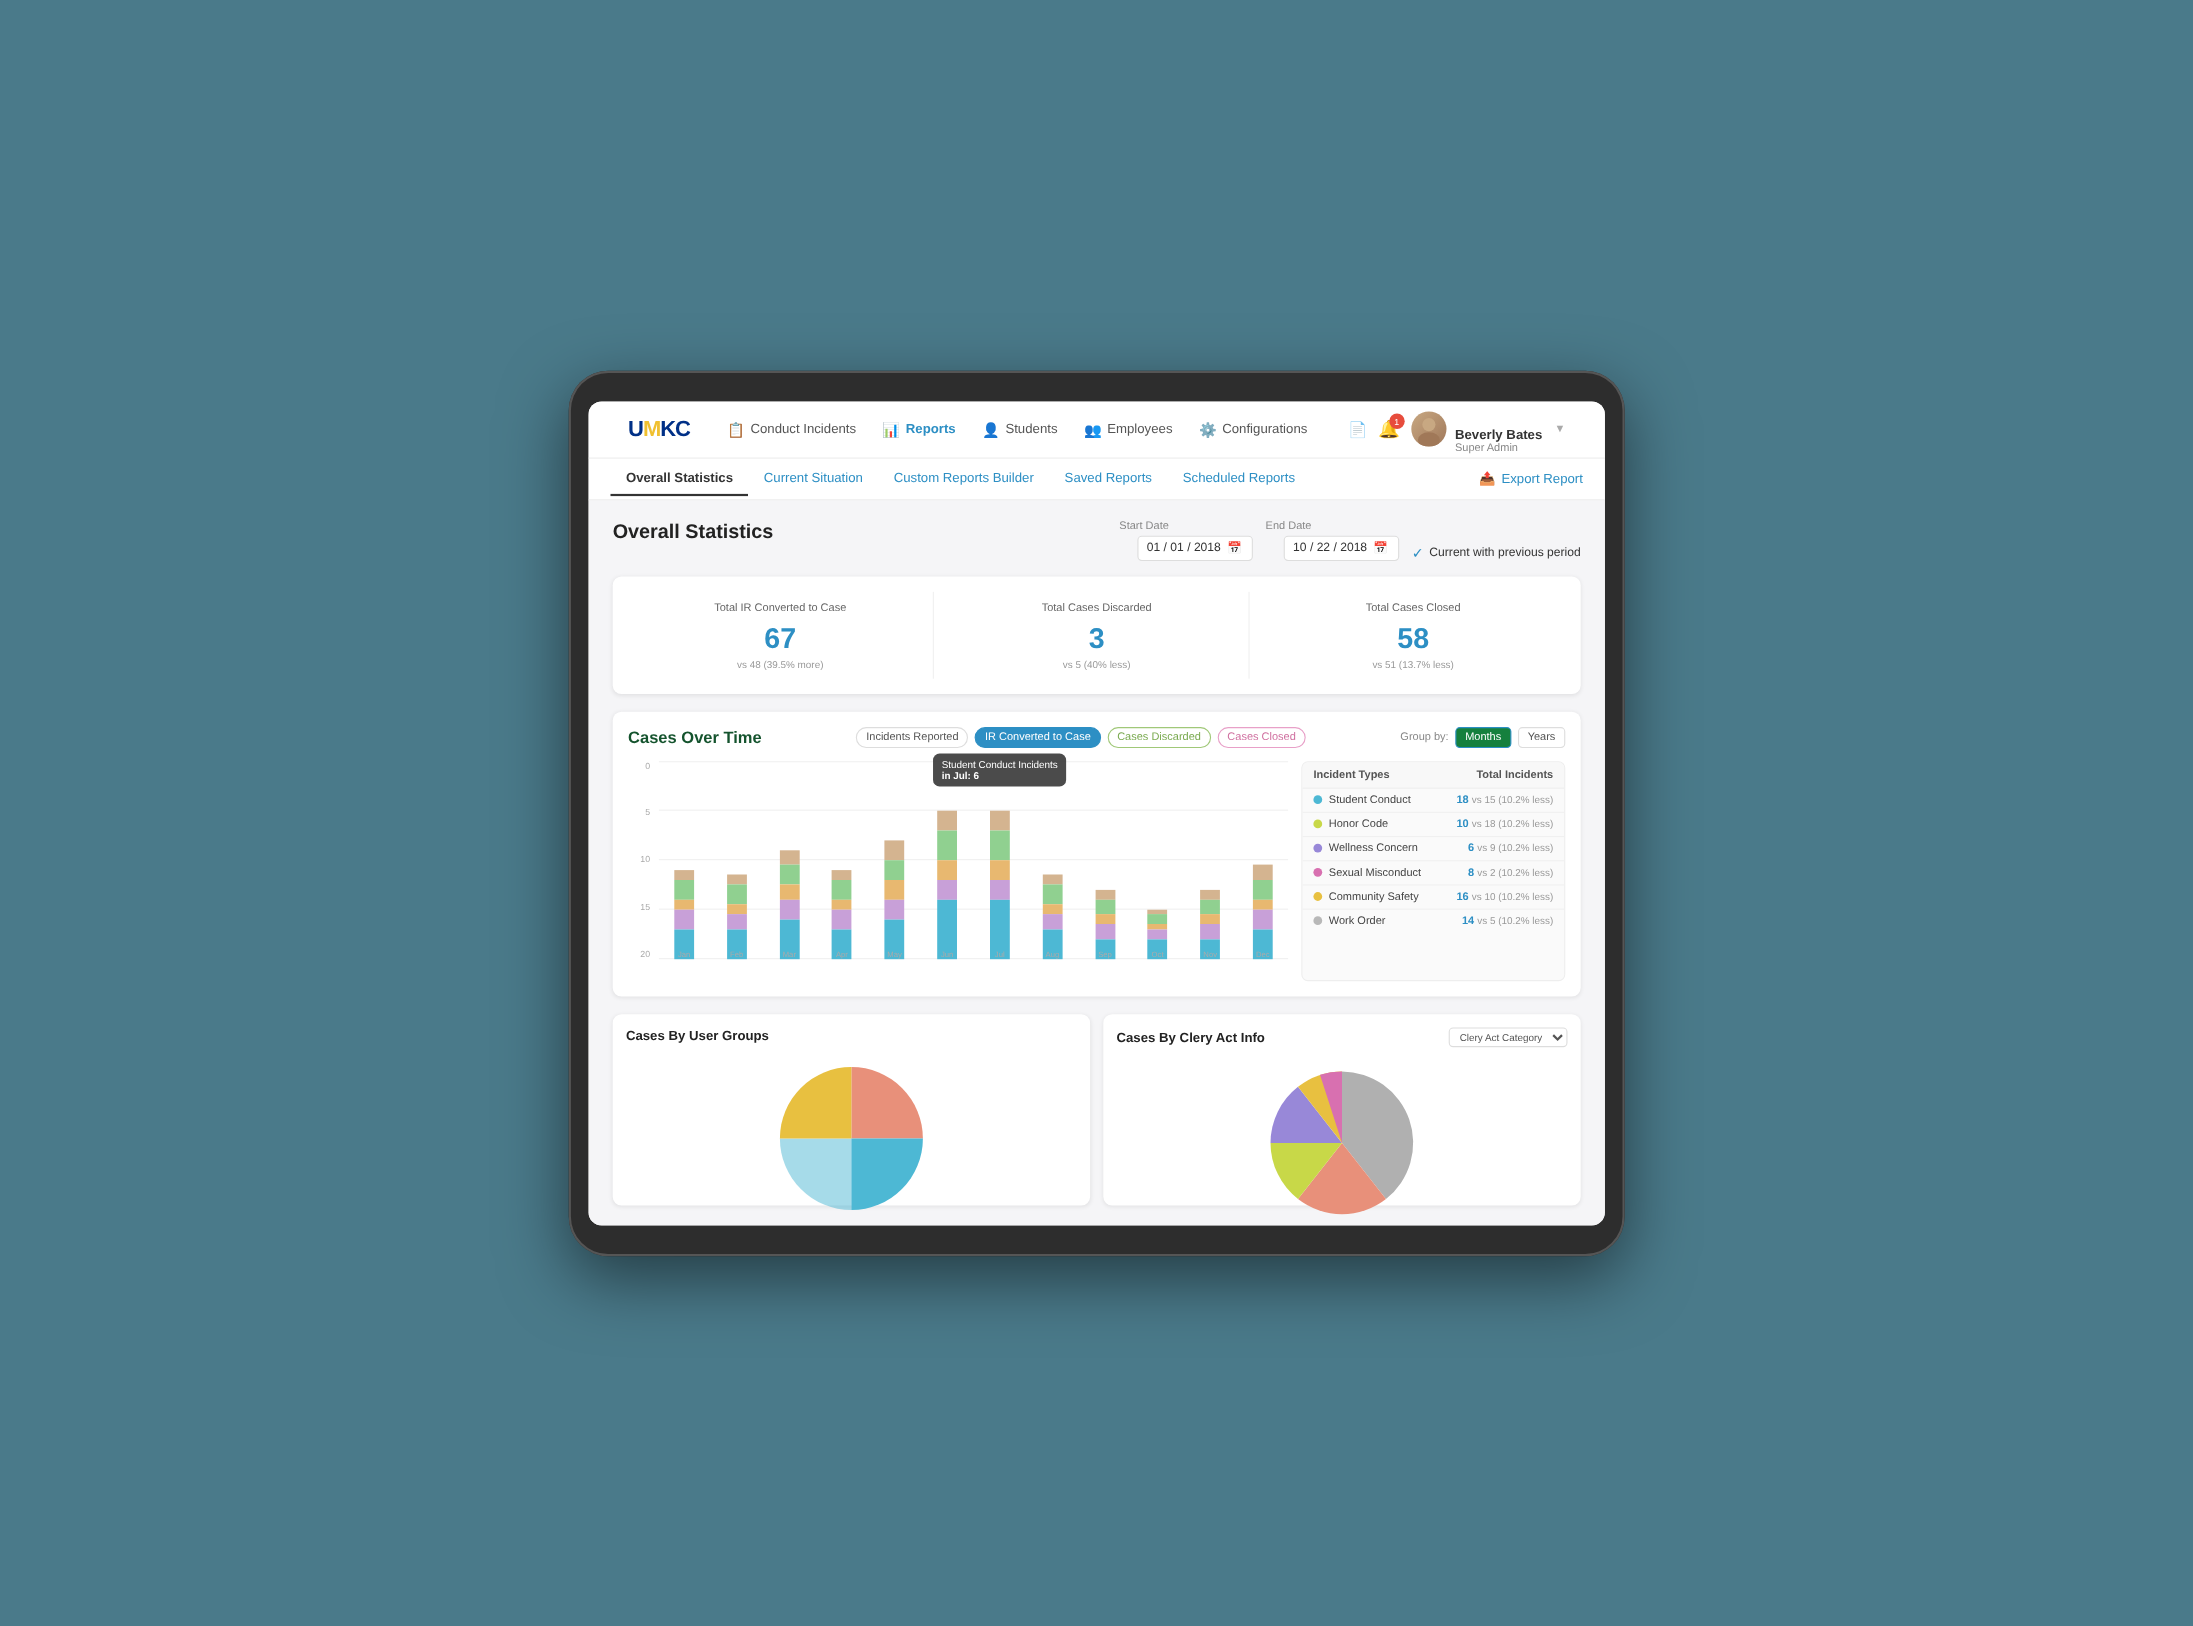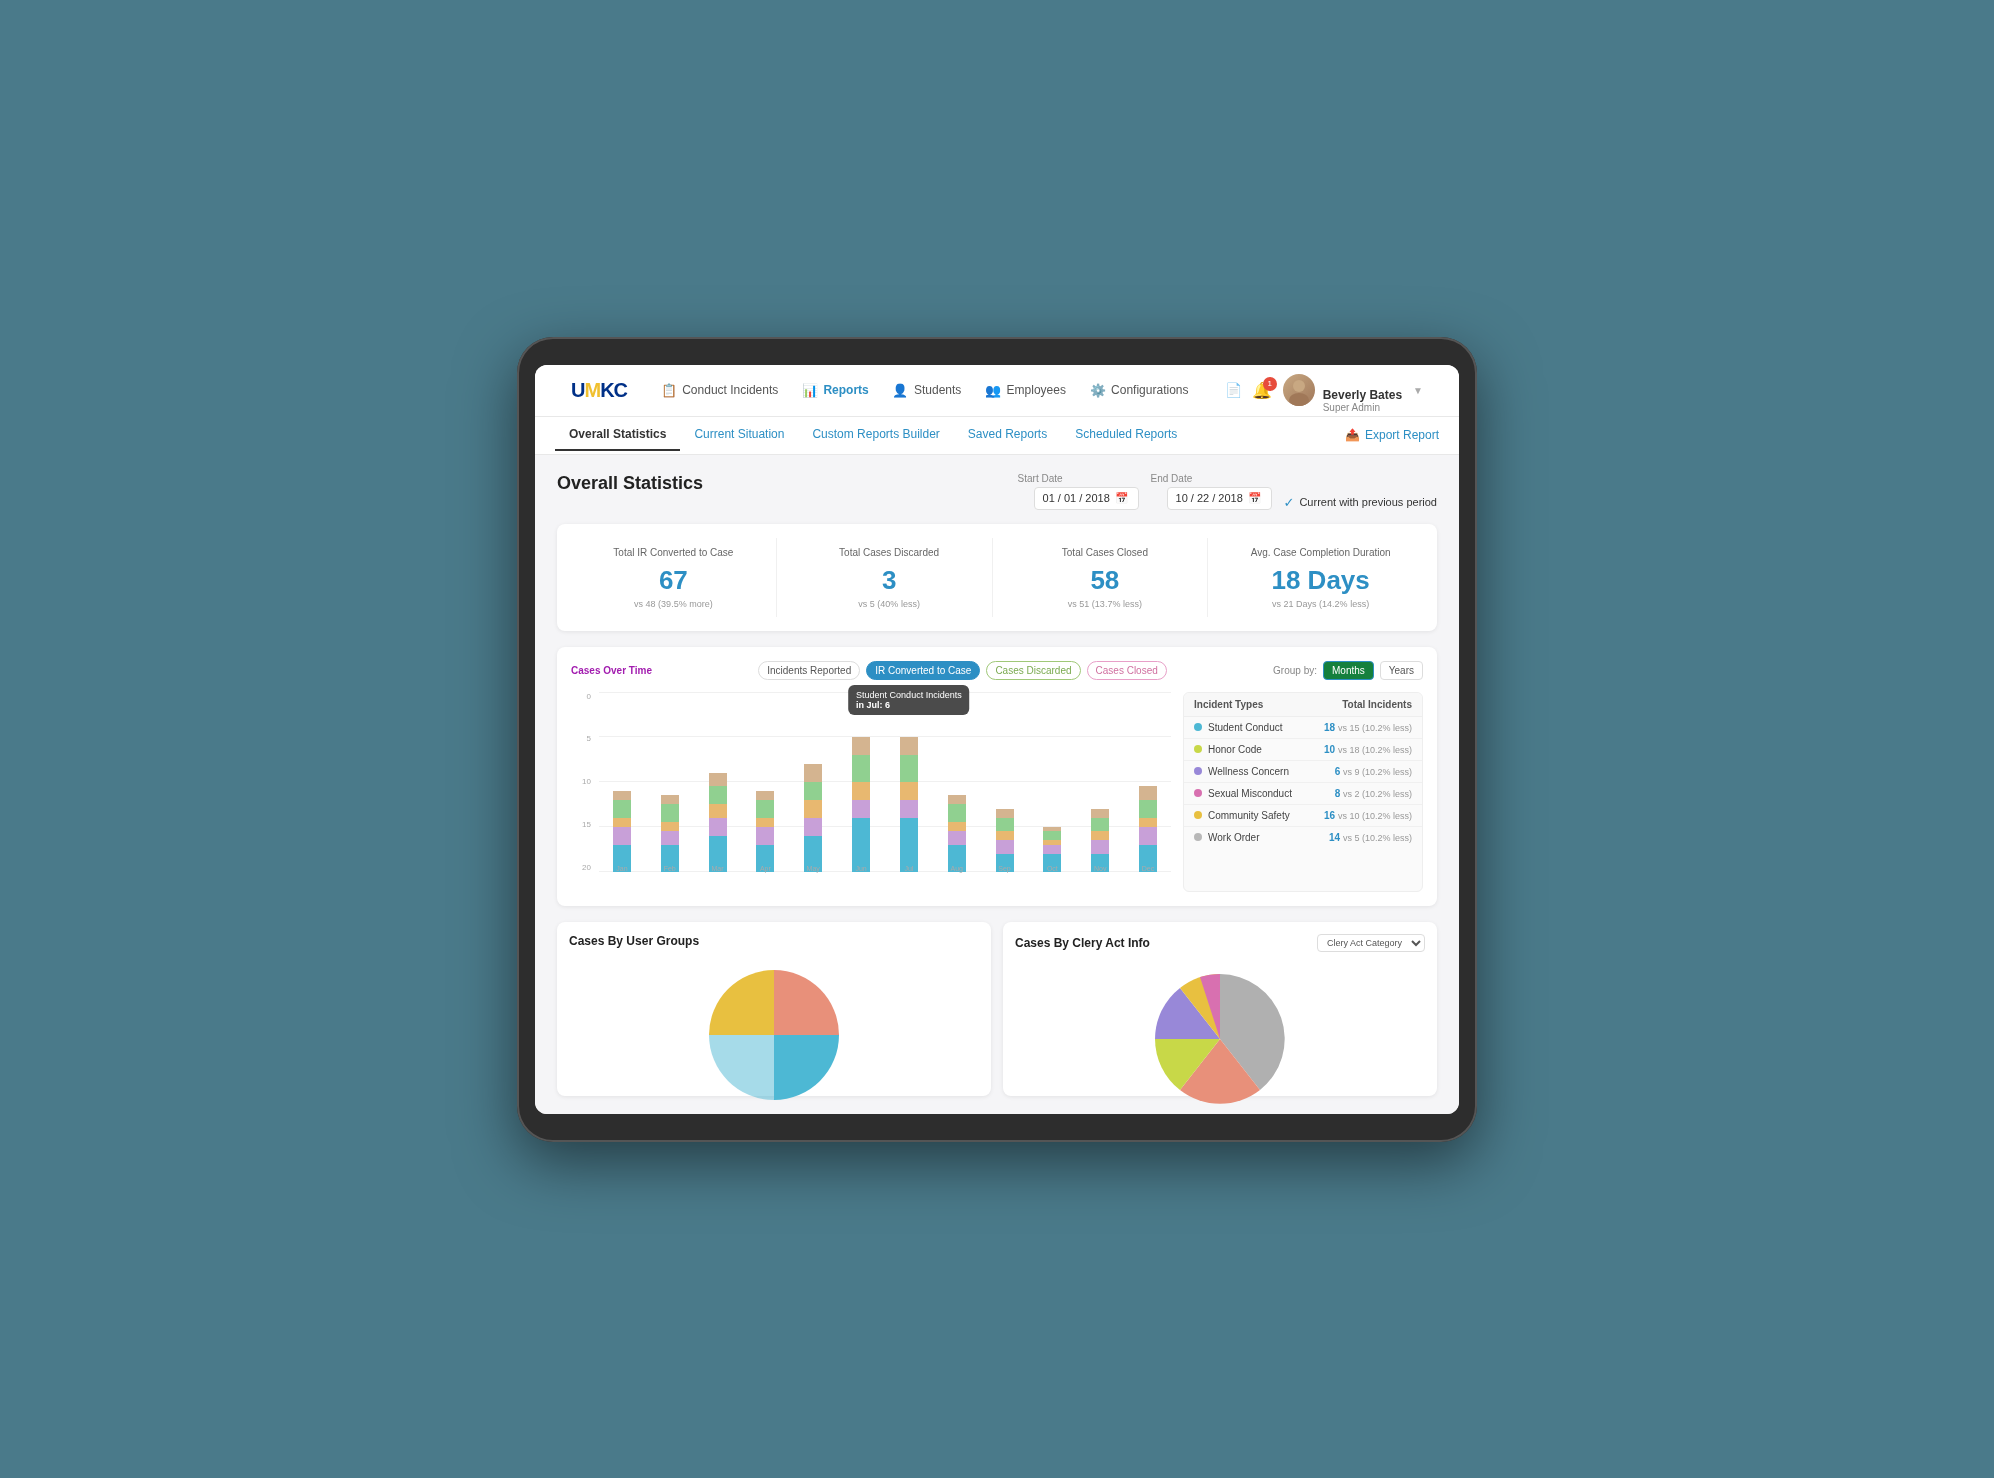--- a/index.html
+++ b/index.html
@@ -215,21 +215,21 @@
       padding: 14px;
       margin-bottom: 16px;
       box-shadow: 0 1px 4px rgba(0,0,0,0.08);
     }
     .chart-header {
       display: flex;
       align-items: center;
       justify-content: space-between;
       margin-bottom: 12px;
     }
-    .chart-title { font-size: 10px; font-weight: 700; color: #a21caf; }
+    .chart-title { font-size: 15px; font-weight: 700; color: #14532d; }
     .chart-filters {
       display: flex;
       align-items: center;
       gap: 6px;
     }
     .filter-btn {
       padding: 3px 8px;
       border-radius: 12px;
       font-size: 10px;
       cursor: pointer;
@@ -540,25 +540,20 @@
         </div>
         <div class="stat-card">
           <div class="stat-label">Total Cases Discarded</div>
           <div class="stat-value">3</div>
           <div class="stat-compare">vs 5 (40% less)</div>
         </div>
         <div class="stat-card">
           <div class="stat-label">Total Cases Closed</div>
           <div class="stat-value">58</div>
           <div class="stat-compare">vs 51 (13.7% less)</div>
-        </div>
-        <div class="stat-card">
-          <div class="stat-label">Avg. Case Completion Duration</div>
-          <div class="stat-value">18 Days</div>
-          <div class="stat-compare">vs 21 Days (14.2% less)</div>
         </div>
       </div>
 
       <div class="chart-section">
         <div class="chart-header">
           <span class="chart-title">Cases Over Time</span>
           <div class="chart-filters">
             <button class="filter-btn">Incidents Reported</button>
             <button class="filter-btn active-blue">IR Converted to Case</button>
             <button class="filter-btn outline-green">Cases Discarded</button>

